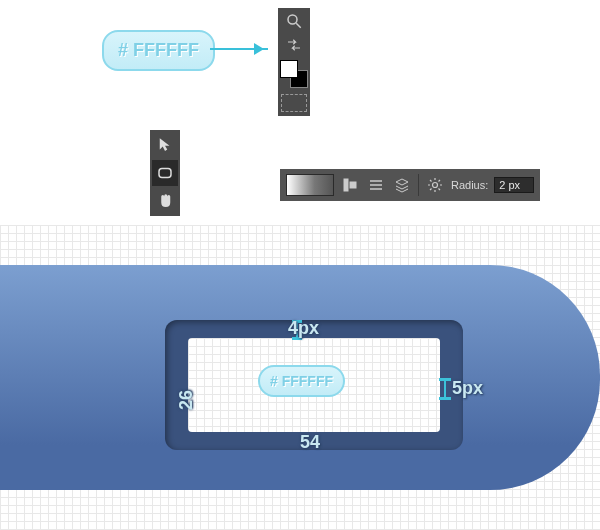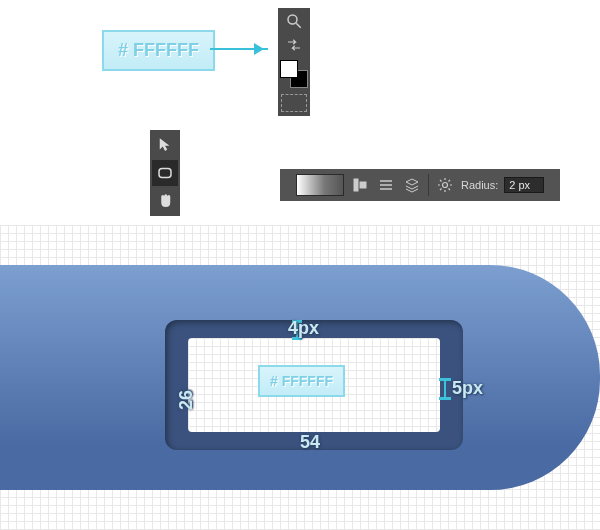--- a/index.html
+++ b/index.html
@@ -10,21 +10,21 @@
     font-family: -apple-system, Arial, sans-serif;
     position: relative;
     overflow: hidden;
   }
 
   
   .color-chip {
     position: absolute;
     background: linear-gradient(180deg, #d8f4fb, #c2ecf7);
     border: 2px solid #8cd9ec;
-    border-radius: 0;
+    border-radius: 16px;
     padding: 8px 14px;
     color: #7fd0e6;
     font-weight: bold;
     font-size: 18px;
     text-shadow: 1px 1px 0 #fff;
     text-align: center;
   }
   .chip-top { left: 102px; top: 30px; }
 
   
@@ -111,21 +111,21 @@
   .tool-btn svg { width: 18px; height: 18px; }
 
   
   .options-bar {
     position: absolute;
     left: 280px; top: 169px;
     height: 32px;
     background: #535353;
     display: flex;
     align-items: center;
-    padding: 0 16px;
+    padding: 0 6px;
     gap: 6px;
     color: #d8d8d8;
     font-size: 11px;
   }
   .grad-preview {
     width: 48px; height: 22px;
     background: linear-gradient(90deg, #fff, #777 60%, #555);
     border: 1px solid #2a2a2a;
   }
   .opt-icon {

